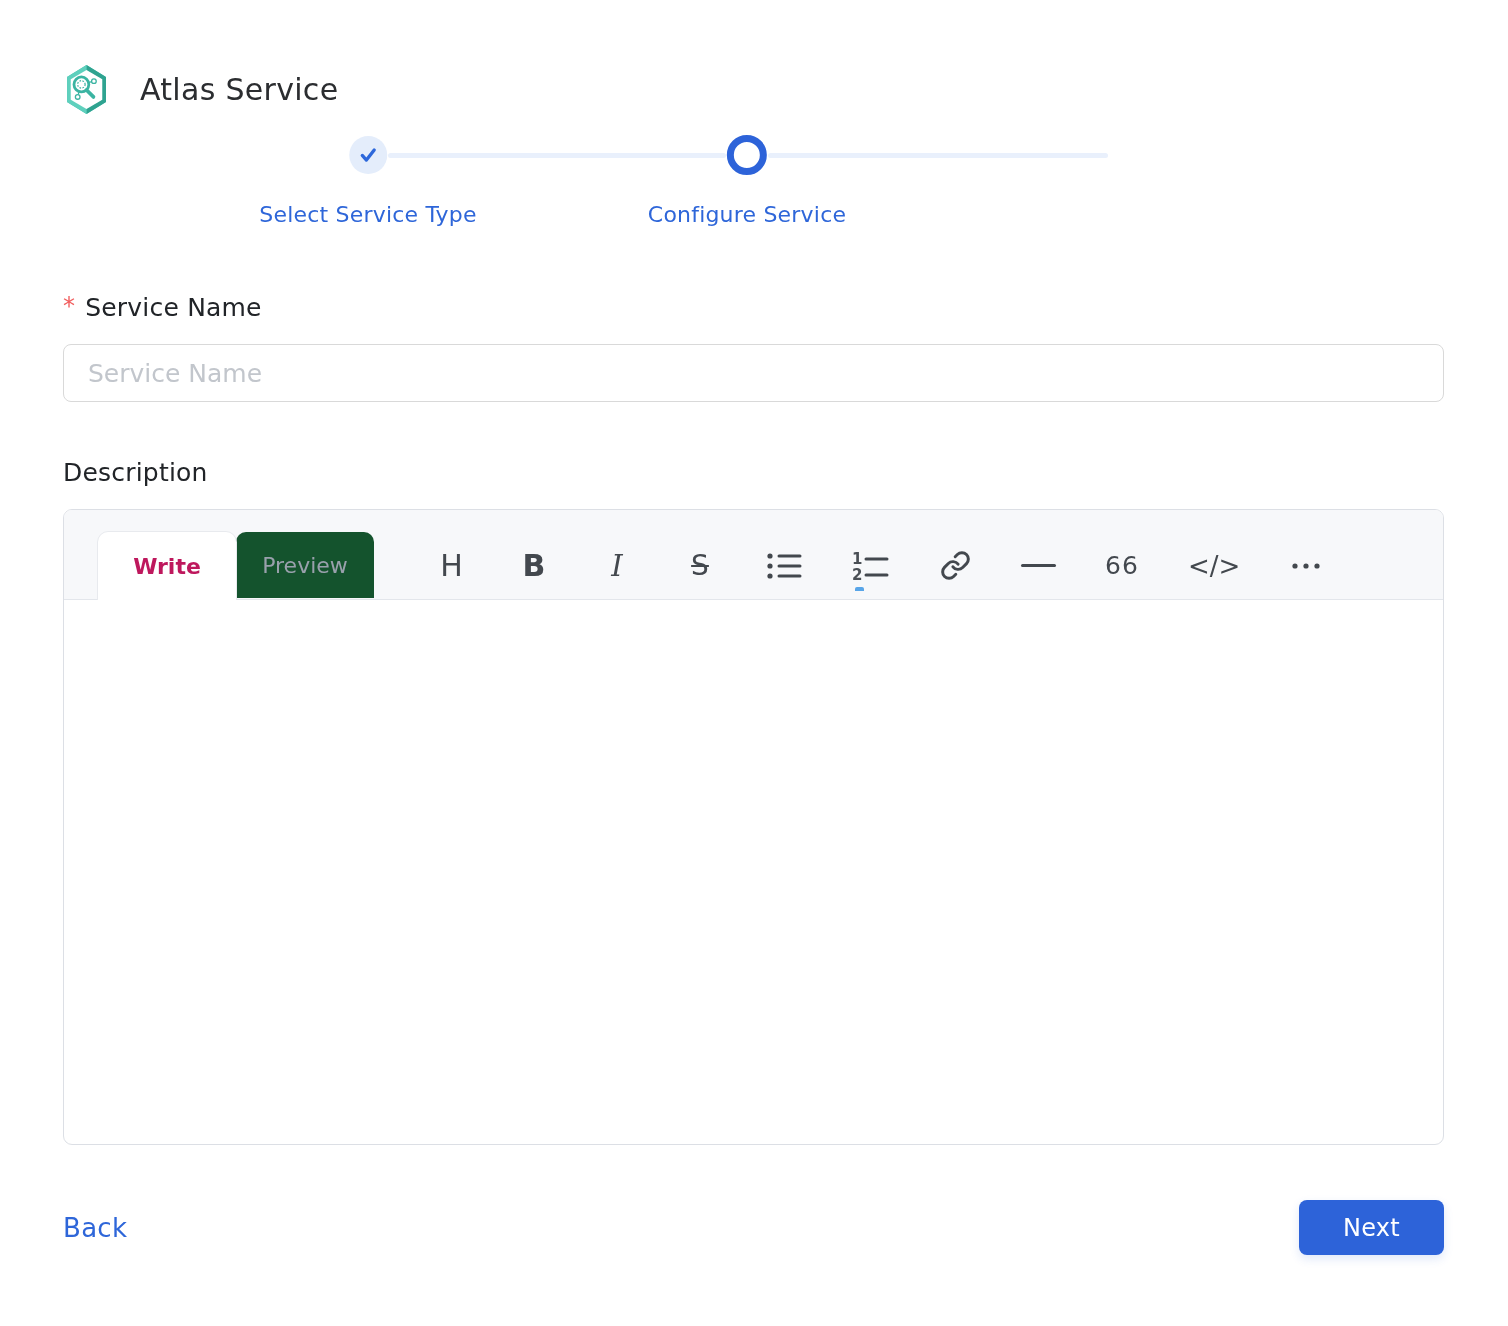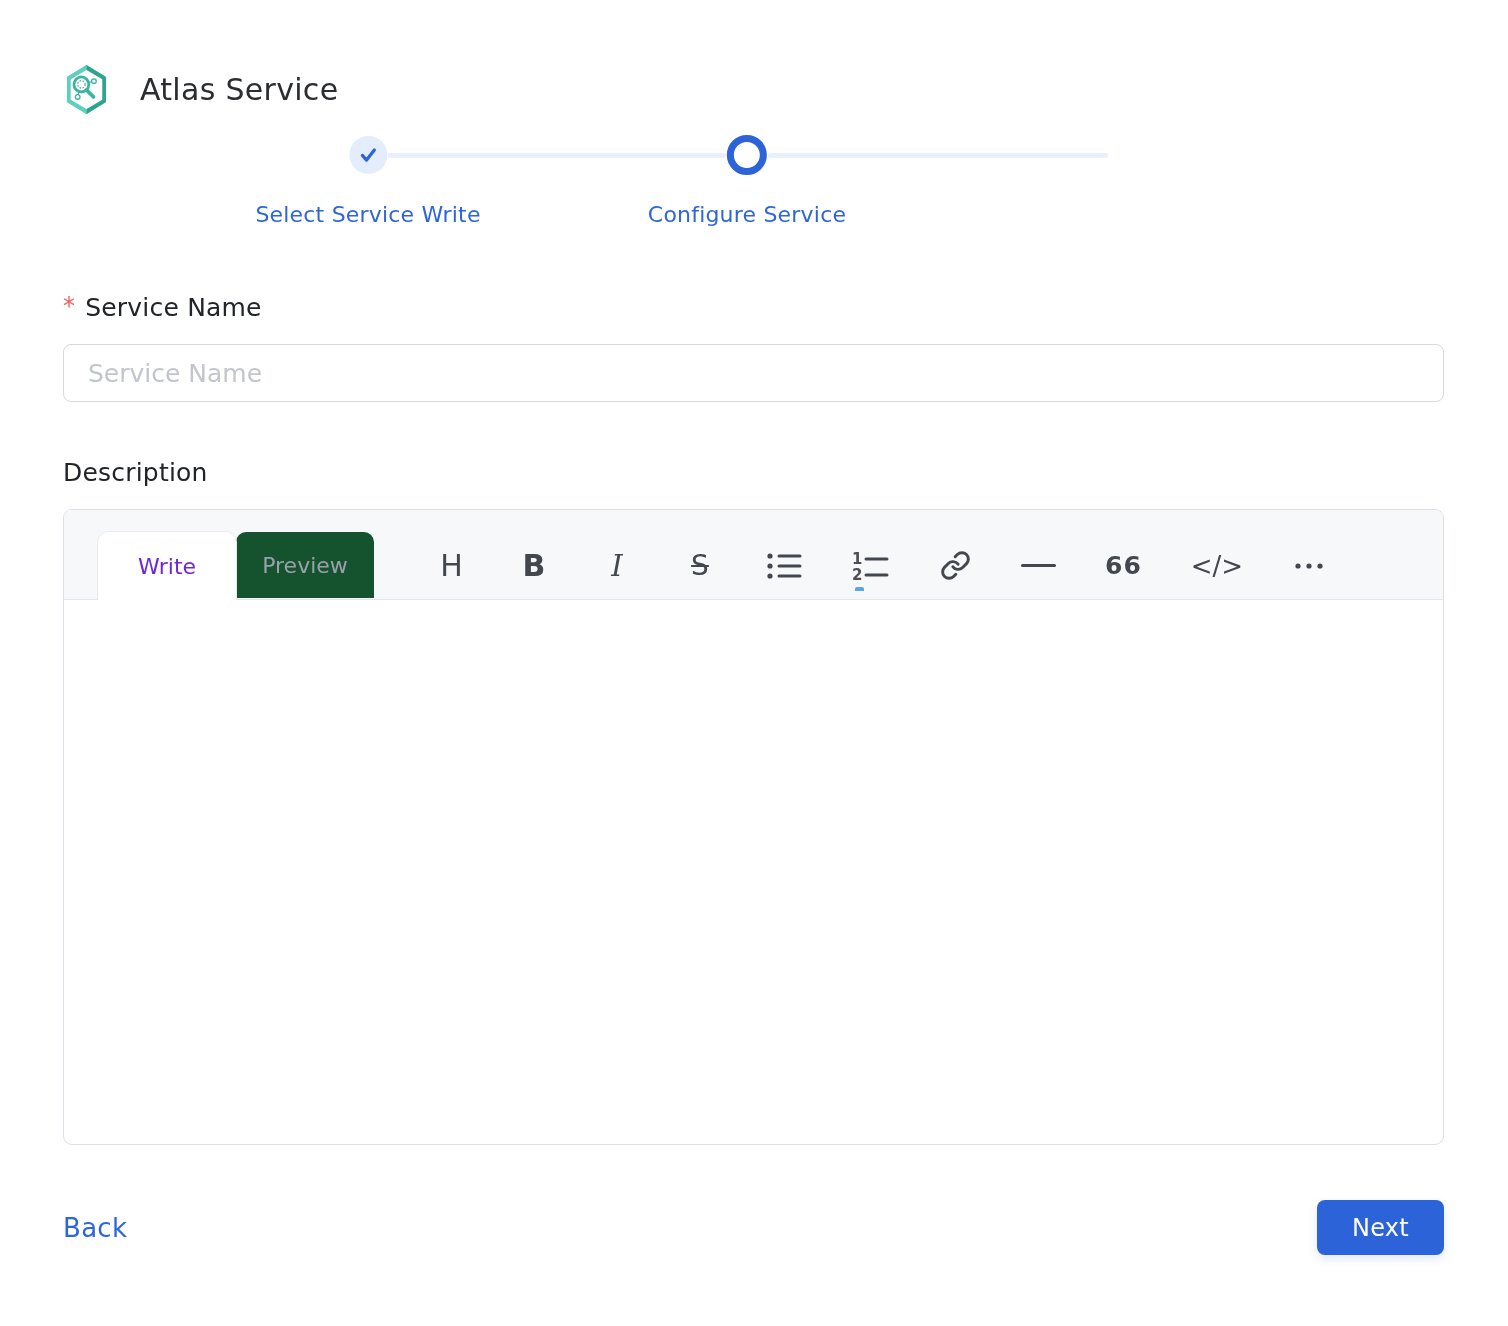--- a/index.html
+++ b/index.html
@@ -50,46 +50,46 @@
     height: 90px; background: #f7f8fa; border-bottom: 1px solid #e3e6eb;
     border-radius: 8px 8px 0 0;
     display: flex; align-items: flex-end; padding-left: 34px;
   }
   .tabs { display: flex; }
   .tab {
     width: 138px; font-size: 22px; font-family: inherit;
     border: none; border-radius: 10px 10px 0 0; cursor: pointer;
     display: flex; align-items: center; justify-content: center;
   }
-  .tab.active { height: 68px; background: #ffffff; color: #6d28d9; font-weight: 400; margin-bottom: -1px; position: relative; z-index: 2; box-shadow: 0 -1px 0 #e8eaee, -1px 0 0 #e8eaee, 1px 0 0 #e8eaee; }
+  .tab.active { height: 68px; background: #ffffff; color: #be185d; font-weight: 700; margin-bottom: -1px; position: relative; z-index: 2; box-shadow: 0 -1px 0 #e8eaee, -1px 0 0 #e8eaee, 1px 0 0 #e8eaee; }
   .tab.inactive { height: 66px; background: #14532d; color: #99a0ac; font-weight: 500; }
   .tools { align-self: flex-end; height: 67px; display: flex; align-items: center; gap: 49px; margin-left: 60px; color: #43484e; }
   .tool { background: none; border: none; cursor: pointer; color: #43484e; display: flex; align-items: center; justify-content: center; min-width: 34px; height: 44px; font-family: inherit; position: relative; }
   .g-heading { font-size: 30px; font-weight: 400; letter-spacing: -1px; }
   .g-bold { font-size: 30px; font-weight: 800; }
   .g-italic { font-size: 29px; font-style: italic; font-family: "DejaVu Serif", "Liberation Serif", serif; }
   .g-strike { font-size: 28px; font-weight: 500; text-decoration: line-through; }
-  .g-quote { font-size: 25px; font-weight: 700; letter-spacing: 1px; }
+  .g-quote { font-size: 25px; font-weight: 400; letter-spacing: 1px; }
   .g-code { font-size: 26px; font-weight: 500; letter-spacing: 0px; }
   .hr-line { width: 35px; height: 3px; background: currentColor; border-radius: 2px; display: inline-block; }
   .ol-extra { position: absolute; left: 4px; bottom: -3px; width: 9px; height: 4px; background: #58a5e8; border-radius: 2px 2px 0 0; }
   .editor-body { height: 545px; }
   .editor-textarea {
     width: 100%; height: 100%; border: none; outline: none; resize: none;
     background: transparent; border-radius: 0 0 8px 8px;
     padding: 42px 54px; font-size: 26px; font-family: inherit;
     color: #5f6673; letter-spacing: 0.3px;
   }
   .editor-textarea::placeholder { color: #68707f; }
 
   
   .footer-bar { margin-top: 55px; display: flex; justify-content: space-between; align-items: center; gap: 54px; }
   .back-btn { background: none; border: none; font-family: inherit; font-size: 26px; color: #2e66d9; cursor: pointer; letter-spacing: 0.3px; }
   .next-btn {
-    width: 127px; height: 55px; background: #2d63d9; color: #ffffff;
+    width: 145px; height: 55px; background: #2d63d9; color: #ffffff;
     border: none; border-radius: 8px; font-family: inherit; font-size: 24px;
     cursor: pointer; letter-spacing: 0.3px;
     box-shadow: 0 4px 10px rgba(45, 99, 217, 0.15);
   }
   svg { display: block; }
 </style>
 </head>
 <body>
 
 <div class="page">
@@ -120,21 +120,21 @@
     <div class="connector c2"></div>
 
     <div class="step s1">
       <div class="circle-box">
         <div class="circle completed">
           <svg viewBox="0 0 24 24" width="22" height="22">
             <polyline points="5.5,12.5 10,17.5 18.5,6.5" fill="none" stroke="#2d68db" stroke-width="3.6" stroke-linecap="round" stroke-linejoin="round"></polyline>
           </svg>
         </div>
       </div>
-      <div class="step-label">Select Service Write</div>
+      <div class="step-label">Select Service Type</div>
     </div>
 
     <div class="step s2">
       <div class="circle-box">
         <div class="circle active"></div>
       </div>
       <div class="step-label">Configure Service</div>
     </div>
 
   </nav>

